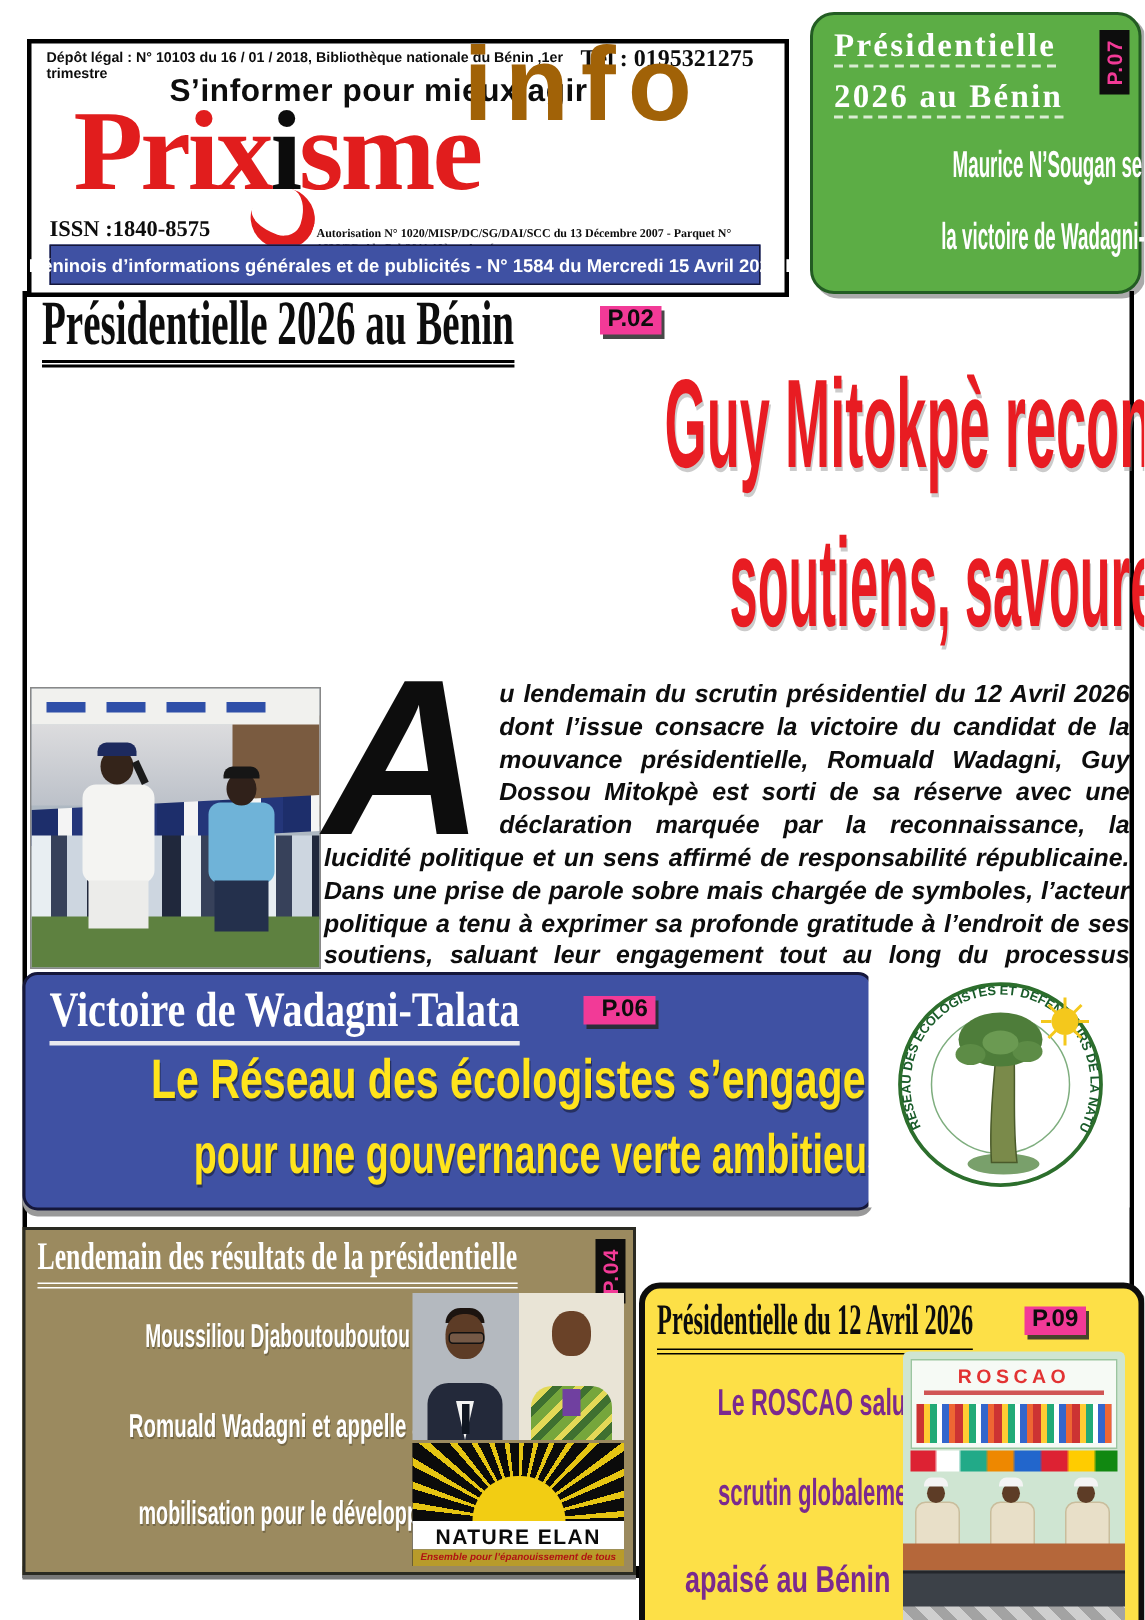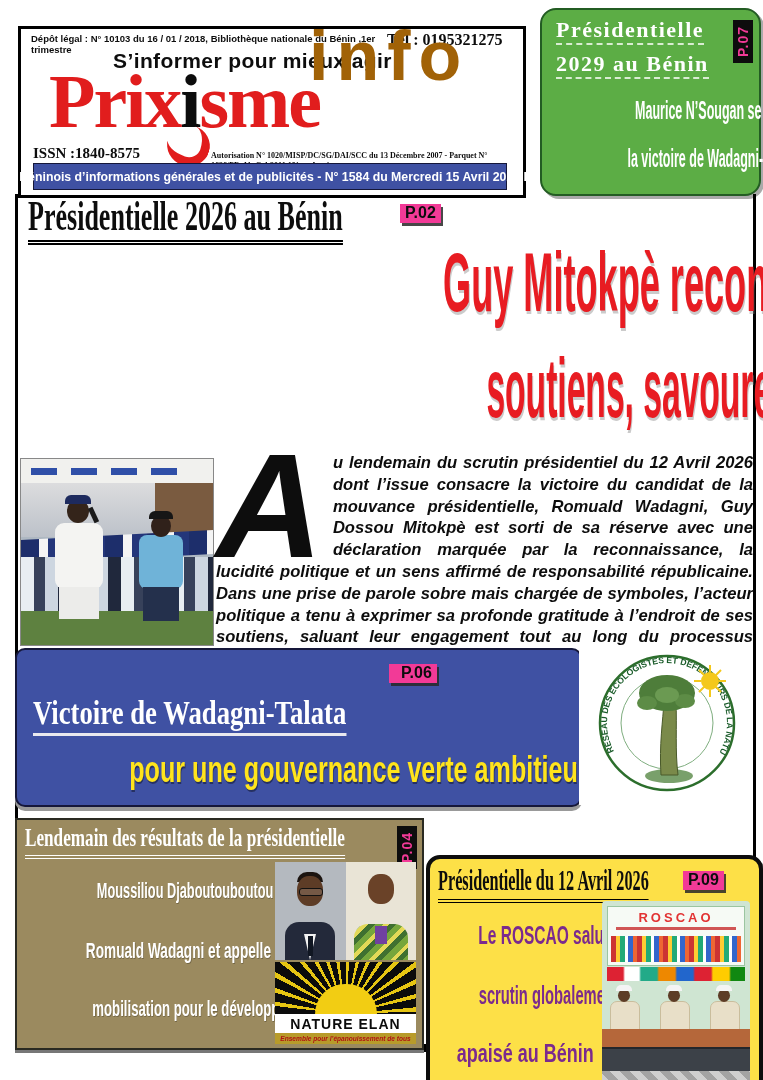--- a/index.html
+++ b/index.html
@@ -67,21 +67,21 @@
   .fb-cap{position:absolute;left:128px;top:52px;width:24px;height:8px;background:#161616;border-radius:6px 6px 0 0;}
   .fb-body{position:absolute;left:118px;top:76px;width:44px;height:54px;background:#6fb3d8;border-radius:8px;}
   .fb-legs{position:absolute;left:122px;top:128px;width:36px;height:34px;background:#24304c;}
 
   
   .lead-body{position:absolute;left:216px;top:452px;width:537px;height:200px;font-weight:bold;font-style:italic;font-size:16.6px;line-height:21.8px;text-align:justify;color:#0d0d0d;}
   .dropcap{float:left;font-size:148px;line-height:104px;font-weight:800;font-style:italic;margin:2px 10px 0 0;color:#0d0d0d;}
 
   
   .ecobox{position:absolute;left:15px;top:648px;width:563px;height:155px;background:#3f51a3;border:2px solid #15173a;border-radius:10px;box-shadow:0 4px 0 #999;}
-  .eco-kicker{position:absolute;left:16px;top:6px;margin-top:39px;}
+  .eco-kicker{position:absolute;left:16px;top:6px;}
   .eco-kicker .cond{font-family:"Liberation Serif",serif;font-weight:bold;font-size:33px;color:#fff;transform:scaleX(.81);transform-origin:left center;border-bottom:3px solid #e9e9ef;padding-bottom:2px;line-height:1.1;}
   .eco-badge{position:absolute;left:372px;top:14px;}
   .eco-line{position:absolute;left:0;width:563px;text-align:center;}
   .eco-line span{display:inline-block;white-space:nowrap;font-weight:800;color:#ffe41c;font-size:37px;transform-origin:center;text-shadow:1px 2px 0 rgba(0,0,0,.4);line-height:1.1;}
   .eco1{top:50px;} .eco1 span{transform:scaleX(.74);}
   .eco2{top:100px;} .eco2 span{transform:scaleX(.68);}
   .ecologo{position:absolute;left:579px;top:645px;width:174px;height:160px;background:#fff;}
 
   
   .brownbox{position:absolute;left:15px;top:818px;width:405px;height:228px;background:#9b8a5f;border:2px solid #2a2a22;border-radius:0;box-shadow:0 3px 0 #777;overflow:hidden;}
@@ -148,21 +148,21 @@
     <div class="mast-info">info</div>
     <div class="mast-word"><span>Prix</span><span class="blk">i</span><span>sme</span></div>
     <div class="issn">ISSN :1840-8575</div>
     <div class="swoosh"></div>
     <div class="auth">Autorisation N° 1020/MISP/DC/SG/DAI/SCC du 13 Décembre 2007 - Parquet N° 1626/PR-Ab-Cal-2011 19ème Année</div>
     <div class="strip">Quotidien Béninois d’informations générales et de publicités - N° 1584 du Mercredi 15 Avril 2026 Prix 300 F</div>
   </div>
 
   <div class="greenbox">
     <div class="gb-k gb-k1">Présidentielle</div>
-    <div class="gb-k gb-k2">2029 au Bénin</div>
+    <div class="gb-k gb-k2">2026 au Bénin</div>
     <div class="vbadge" style="right:6px;top:10px;">P.07</div>
     <div class="gb-hl gb-hl1"><span>Maurice N’Sougan se réjouit de</span></div>
     <div class="gb-hl gb-hl2"><span>la victoire de Wadagni-Talata</span></div>
   </div>
 
   <div class="frame-left"></div>
   <div class="frame-right"></div>
   <div class="frame-bottom"></div>
 
   <div class="lead-kicker"><span class="cond">Présidentielle 2026 au Bénin</span></div>
@@ -193,20 +193,21 @@
     <div class="fb-cap"></div>
   </div>
 
   <div class="lead-body">
     <span class="dropcap">A</span><span>u lendemain du scrutin présidentiel du 12 Avril 2026 dont l’issue consacre la victoire du candidat de la mouvance présidentielle, Romuald Wadagni, Guy Dossou Mitokpè est sorti de sa réserve avec une déclaration marquée par la reconnaissance, la lucidité politique et un sens affirmé de responsabilité républicaine. Dans une prise de parole sobre mais chargée de symboles, l’acteur politique a tenu à exprimer sa profonde gratitude à l’endroit de ses soutiens, saluant leur engagement tout au long du processus électoral,..</span>
   </div>
 
   <div class="ecobox">
     <div class="eco-kicker"><span class="cond">Victoire de Wadagni-Talata</span></div>
     <div class="eco-badge pbadge" style="position:absolute;padding-left:12px;">P.06</div>
+    <div class="eco-line eco1"><span>Le Réseau des écologistes s’engage</span></div>
     <div class="eco-line eco2"><span>pour une gouvernance verte ambitieuse</span></div>
   </div>
 
   <div class="ecologo">
     <svg width="174" height="160" viewBox="0 0 174 160">
       <circle cx="88" cy="78" r="67" fill="#fff" stroke="#2c6e2c" stroke-width="2.5"></circle>
       <circle cx="88" cy="78" r="46" fill="none" stroke="#7fae7f" stroke-width="1"></circle>
       <defs>
           <path id="arc" d="M 36,108 A 60,60 0 1 1 140,108"></path>
         </defs>

